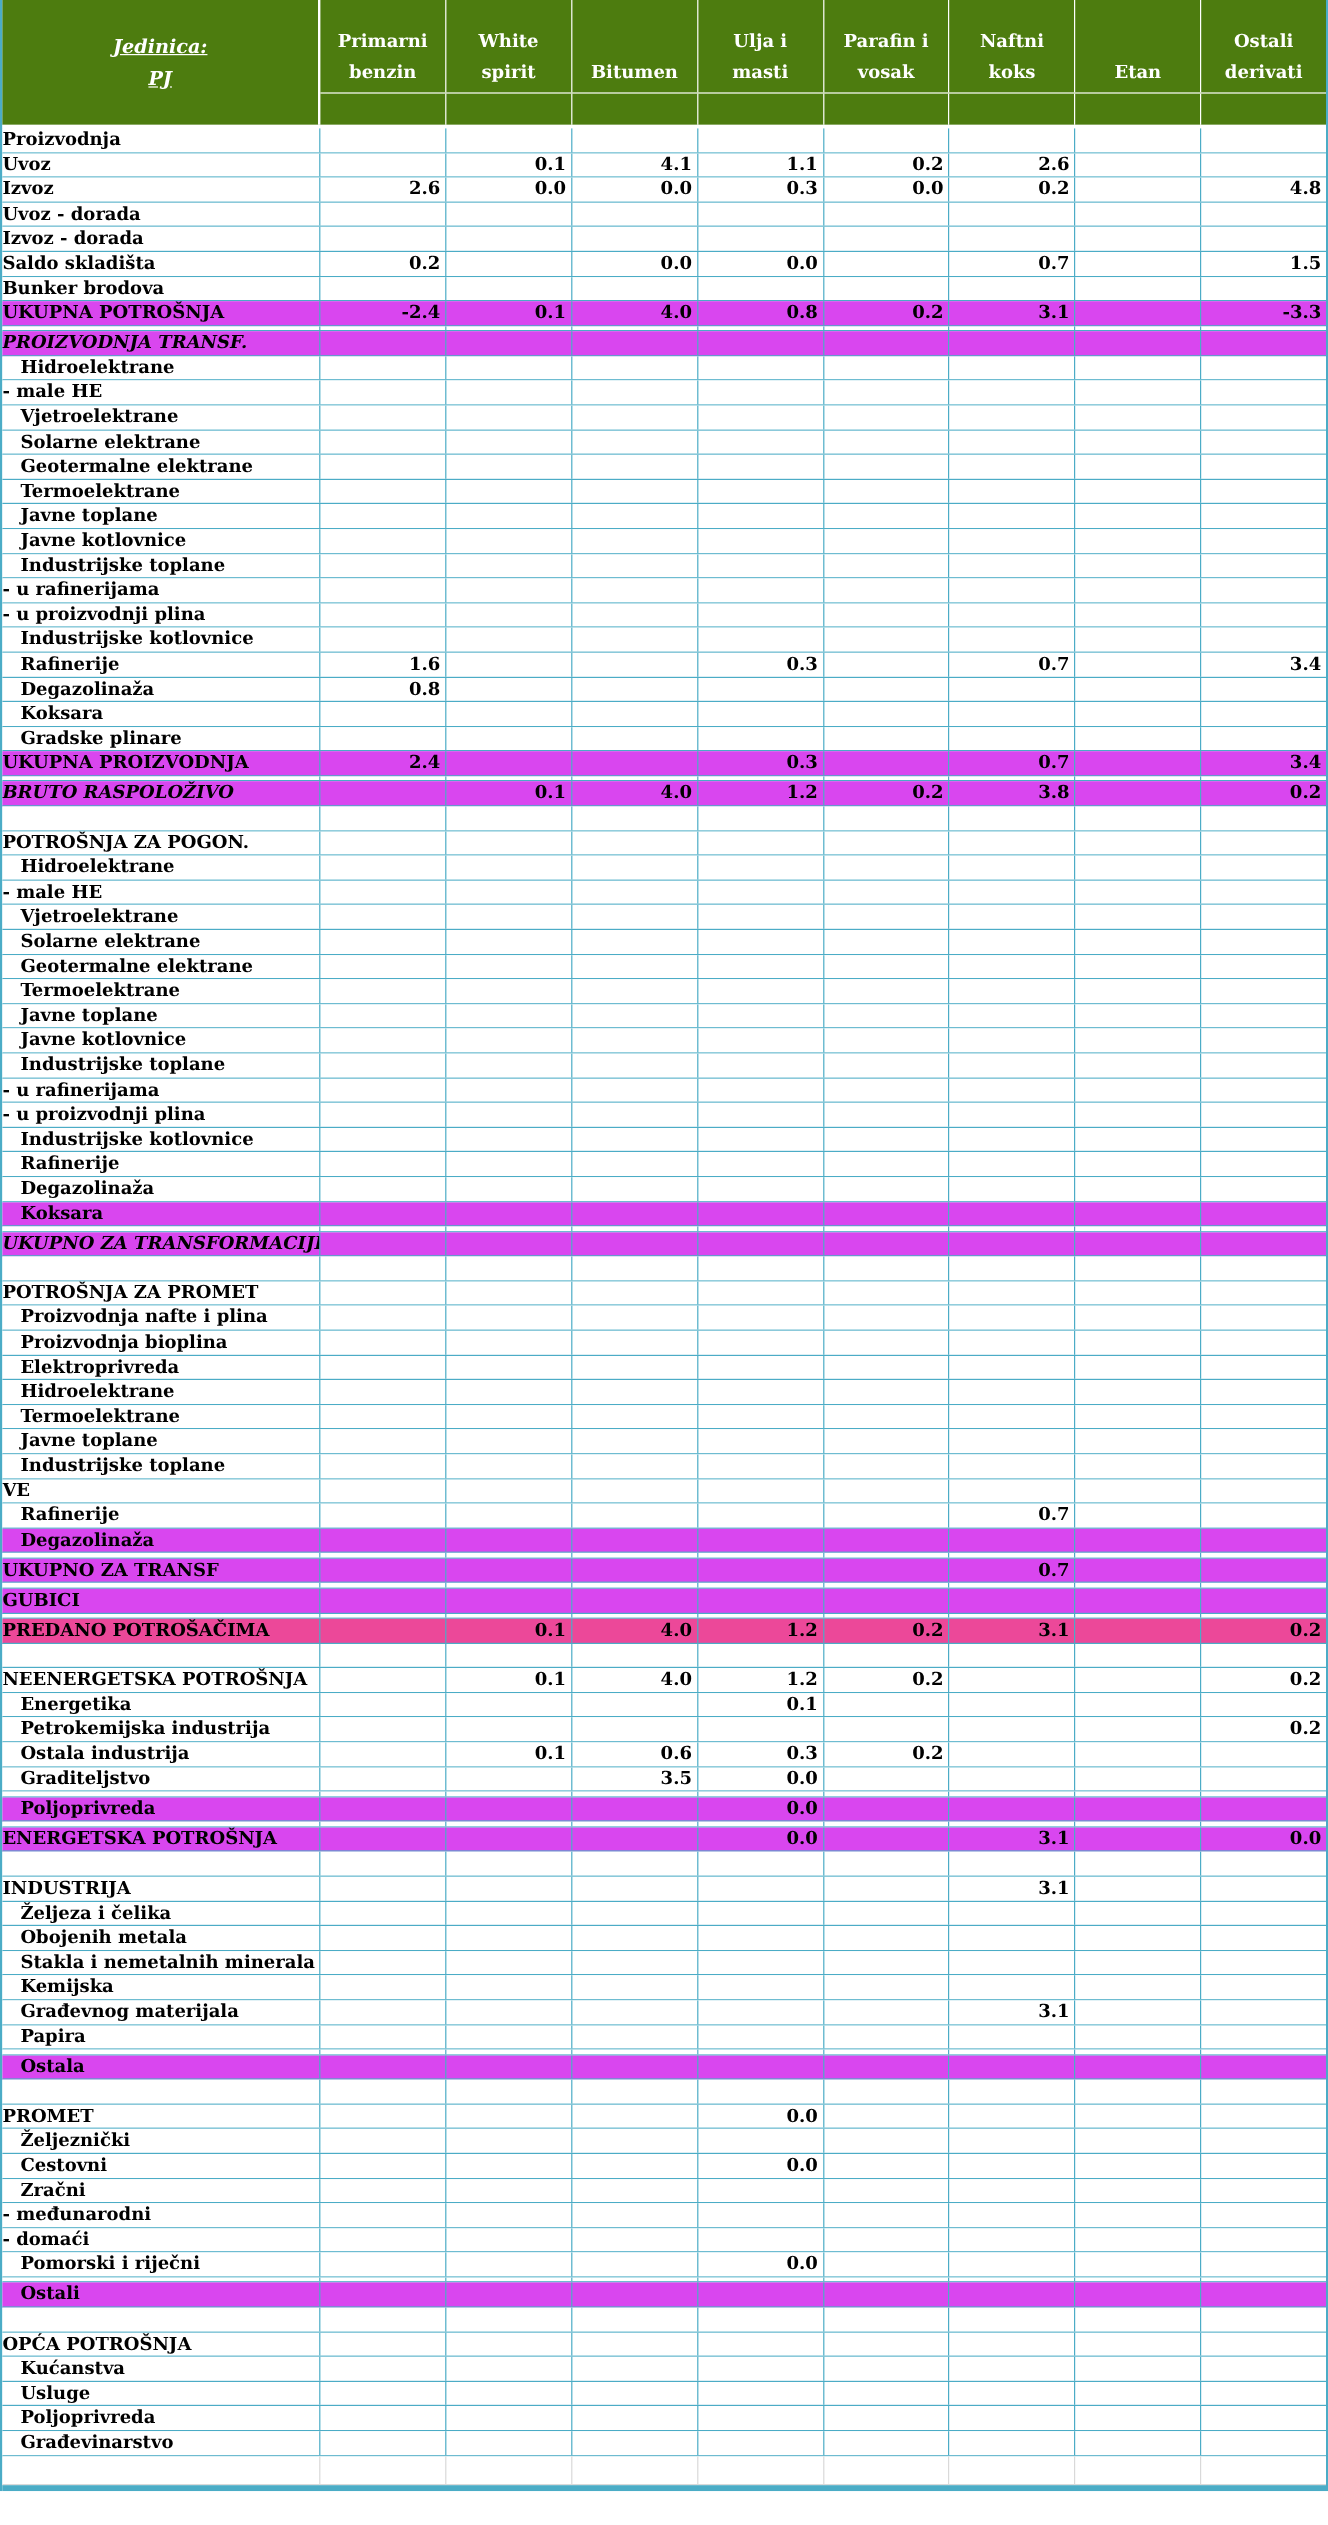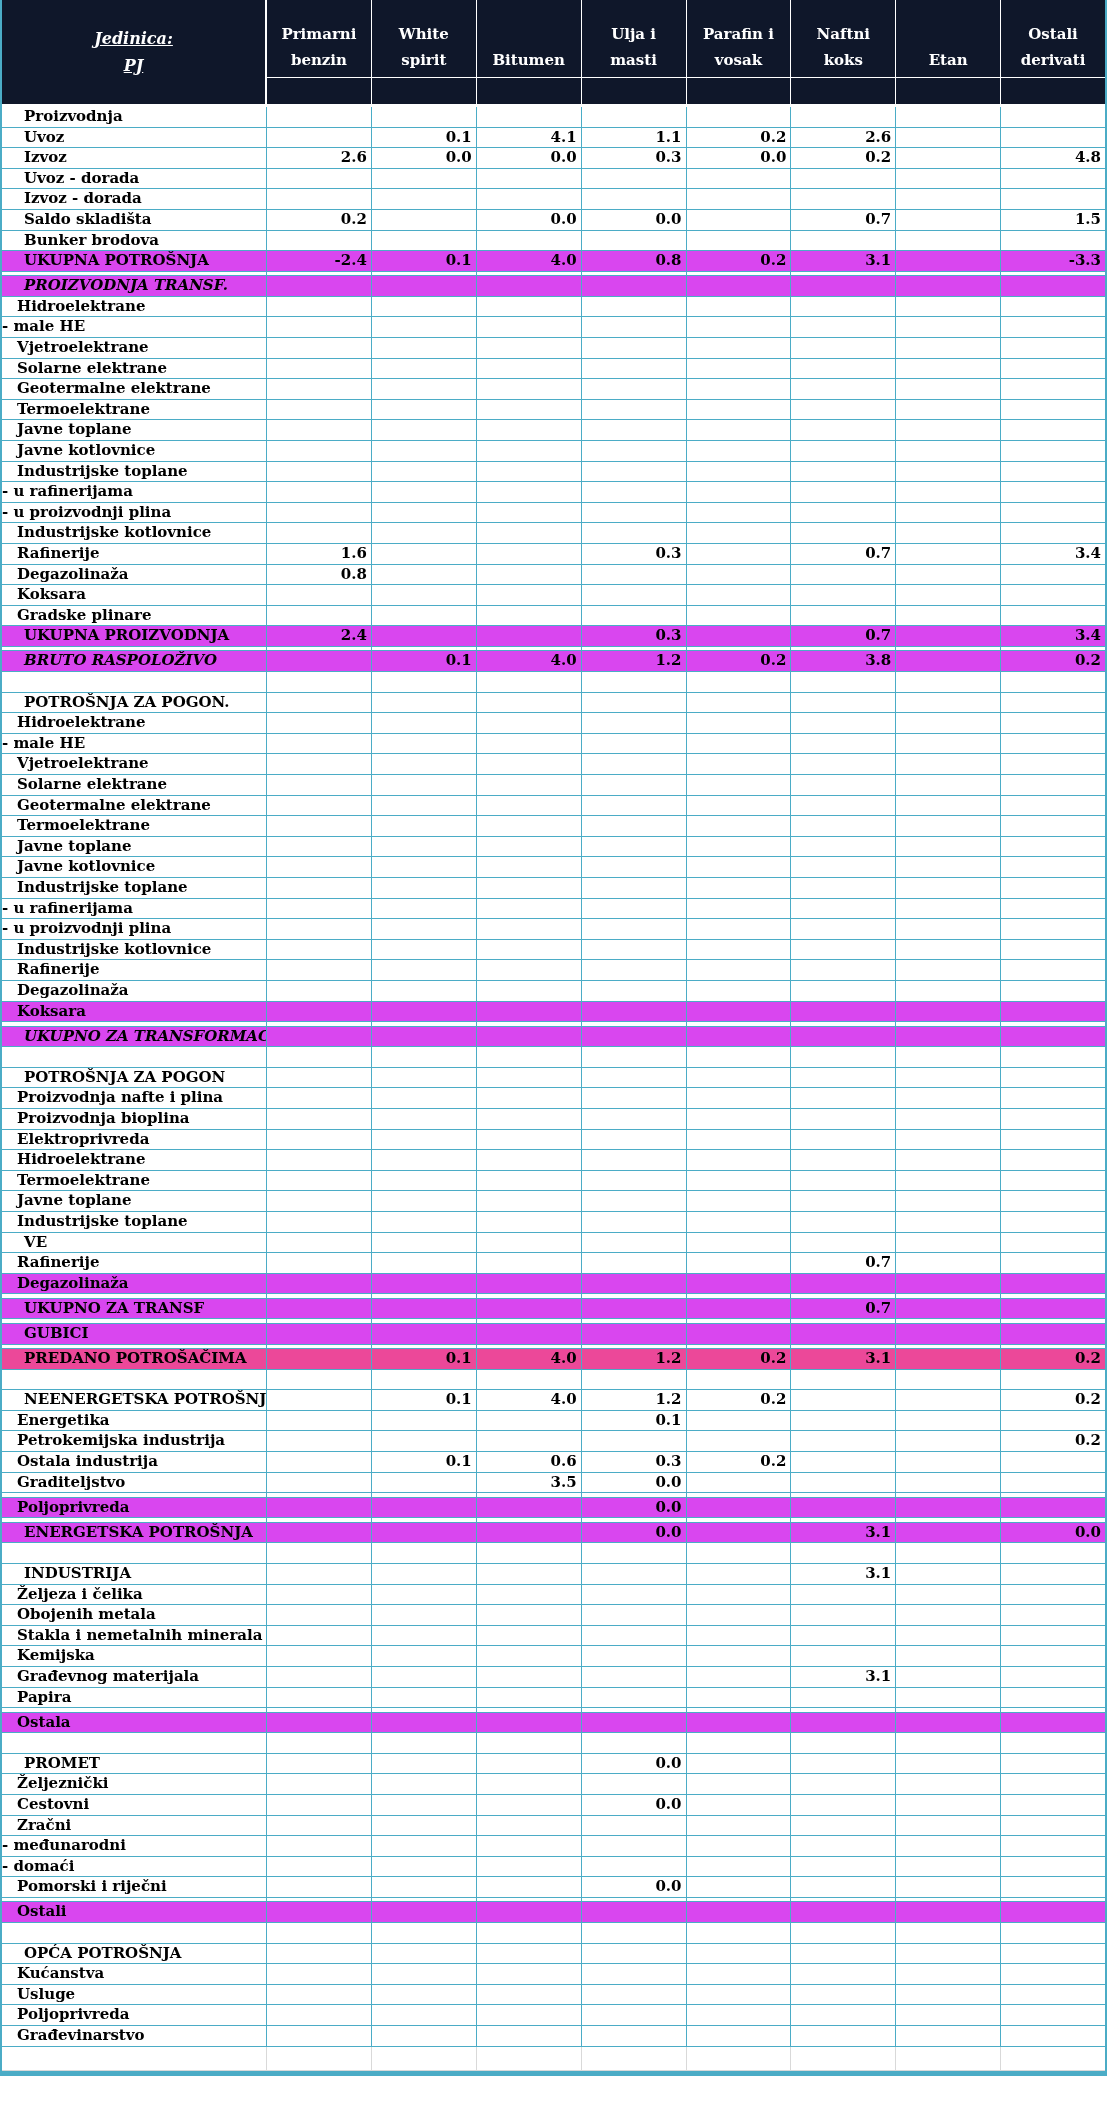--- a/index.html
+++ b/index.html
@@ -1,34 +1,34 @@
 <!DOCTYPE html>
 <html><head>
 <meta charset="utf-8">
 <style>
   html,body{margin:0;padding:0;background:#fff;}
   body{width:1107px;font-family:"DejaVu Serif","Liberation Serif",serif;color:#000;}
   .sheet{width:1107px;box-sizing:border-box;border-left:2px solid #4BACC6;border-right:2px solid #4BACC6;}
   
-  .hdr{display:flex;height:104px;background:#0f172a;}
+  .hdr{display:flex;height:104px;background:#4d7c0f;}
   .unit-cell{width:265px;box-sizing:border-box;border-right:2px solid #fff;display:flex;flex-direction:column;justify-content:center;align-items:center;color:#fff;font-style:italic;font-weight:bold;font-size:16px;line-height:1.7;}
   .unit-cell span{text-decoration:underline;}
   .hcols{flex:1;display:flex;flex-direction:column;}
   .hrow1{height:78px;display:flex;border-bottom:1px solid #fff;box-sizing:border-box;}
   .hrow2{height:26px;display:flex;}
   .hc{flex:1 1 0;box-sizing:border-box;border-right:1px solid #fff;color:#fff;font-weight:bold;font-size:15px;line-height:1.7;display:flex;flex-direction:column;justify-content:flex-end;align-items:center;text-align:center;padding-bottom:4px;white-space:pre-line;}
   .hrow1 .hc:last-child,.hrow2 .hc:last-child{border-right:none;}
   .hrow2 .hc{padding:0;}
   
   .rows{border-top:3px solid #fff;}
   .r{display:flex;height:20.6px;box-sizing:border-box;border-bottom:1px solid #4BACC6;background:#fff;}
   .r .lc{width:265px;box-sizing:border-box;border-right:1px solid #4BACC6;overflow:hidden;white-space:nowrap;font-weight:bold;font-size:15px;line-height:19px;}
   .r .vc{flex:1 1 0;box-sizing:border-box;border-right:1px solid #4BACC6;text-align:right;font-weight:bold;font-size:15px;line-height:19px;padding-right:4px;overflow:hidden;}
   .r .vc:last-child{border-right:none;}
-  .ind0{padding-left:22px;}
+  .ind0{padding-left:0;}
   .ind1{padding-left:15px;}
   .ind2{}
   .t-b,.t-bi{background:#d946ef;}
   .t-bi .lc{font-style:italic;}
   .t-g{background:#ec4899;}
   .t-thin{height:4.5px;}
   .t-footer{height:24px;border-bottom:1px solid #D9D9D9;}
   .t-footer .lc,.t-footer .vc{border-color:#D9D9D9;}
   .band{height:5px;background:#4BACC6;}
 </style>
@@ -604,21 +604,21 @@
         <div class="vc"></div>
         <div class="vc"></div>
         <div class="vc"></div>
         <div class="vc"></div>
         <div class="vc"></div>
         <div class="vc"></div>
         <div class="vc"></div>
         <div class="vc"></div>
       </div>
       <div class="r t-n">
-        <div class="lc ind0">POTROŠNJA ZA POGON</div>
+        <div class="lc ind0">POTROŠNJA ZA PROMET</div>
         <div class="vc"></div>
         <div class="vc"></div>
         <div class="vc"></div>
         <div class="vc"></div>
         <div class="vc"></div>
         <div class="vc"></div>
         <div class="vc"></div>
         <div class="vc"></div>
       </div>
       <div class="r t-n">

